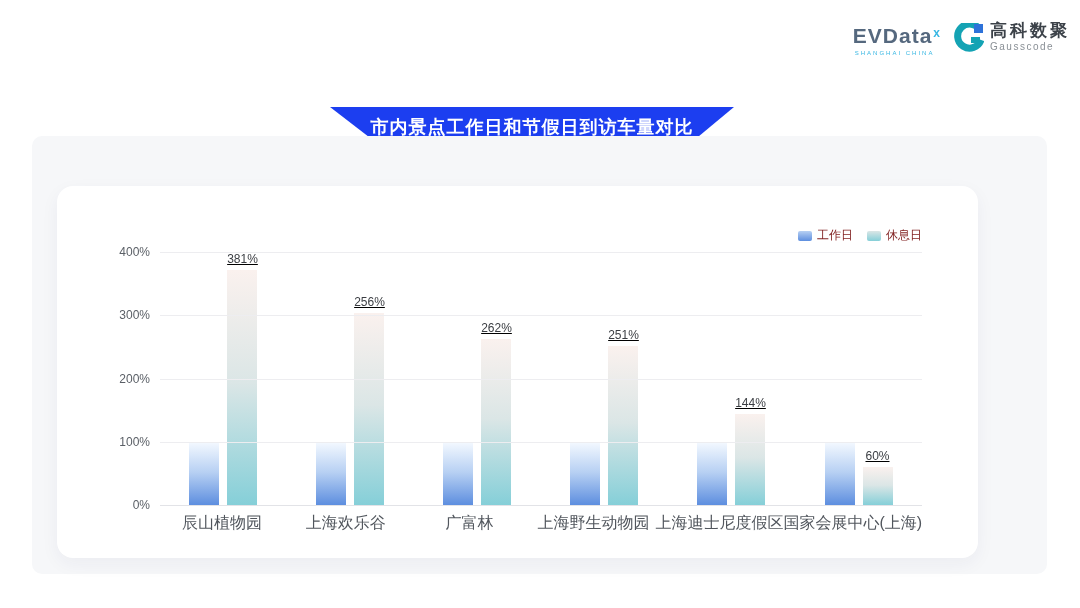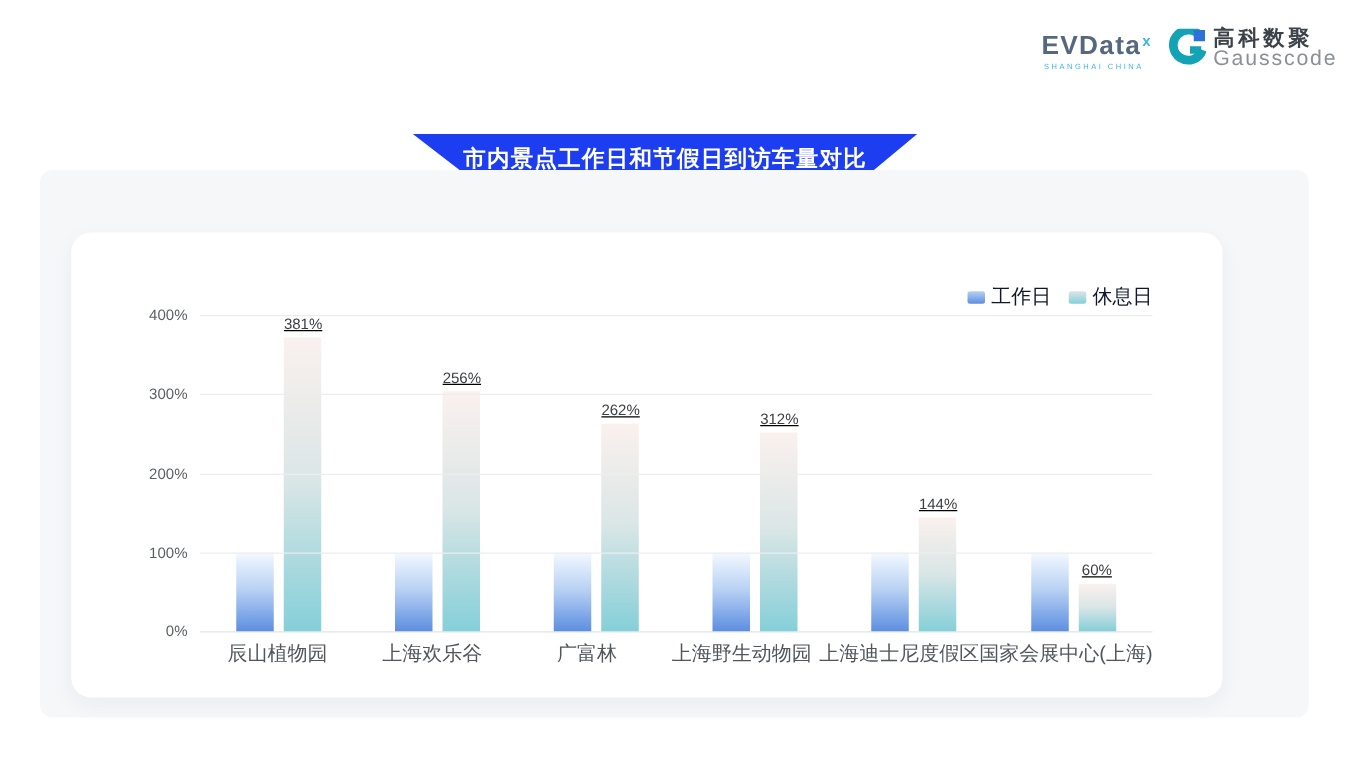--- a/index.html
+++ b/index.html
@@ -10,40 +10,40 @@
   
   .logos { position:absolute; top:22px; right:10px; display:flex; align-items:flex-start; gap:14px;margin-left:16px; }
   .evdata { display:flex; flex-direction:column; align-items:flex-start; padding-top:4px; }
   .evdata-main { font-size:21px; font-weight:bold; letter-spacing:1px; color:#55687e; line-height:20px; }
   .evdata-sup { font-size:12px; font-weight:bold; color:#38b7e3; vertical-align:super; margin-left:1px; }
   .evdata-sub { font-size:6px; letter-spacing:2px; color:#38b7e3; margin-top:3px; padding-left:2px; }
   .gausscode { display:flex; align-items:center; gap:6px; }
   .g-icon { width:30px; height:30px; position:relative; flex:0 0 auto; }
   .gauss-text { display:flex; flex-direction:column; }
   .gauss-cn { font-size:17px; font-weight:bold; color:#3c4249; letter-spacing:3px; line-height:18px; }
-  .gauss-en { font-size:17px; color:#8a9096; letter-spacing:1.5px; line-height:13px; }
+  .gauss-en { font-size:10px; color:#8a9096; letter-spacing:1.5px; line-height:13px; }
 
   
   .banner { position:absolute; left:330px; top:107px; width:404px; height:42px;
     background:#1c3ef0;
     clip-path:polygon(0 0, 100% 0, 87.5% 100%, 13.5% 100%);
     display:flex; align-items:center; justify-content:center; }
   .banner-text { color:#ffffff; font-size:18px; font-weight:bold; letter-spacing:1px; padding-bottom:2px; }
 
   
   .outer-panel { position:absolute; left:32px; top:136px; width:1015px; height:438px;
     background:#f6f7f9; border-radius:10px; }
   .card { position:absolute; left:57px; top:186px; width:921px; height:372px;
     background:#ffffff; border-radius:16px; box-shadow:0 6px 18px rgba(30,40,90,0.05); }
 
   
   .legend { position:absolute; top:41px; right:56px; display:flex; gap:14px; align-items:center; }
   .legend-item { display:flex; align-items:center; gap:5px; cursor:pointer; }
   .legend-swatch { width:14px; height:10px; border-radius:2px; }
-  .legend-label { font-size:16px; color:#0f172a; }
+  .legend-label { font-size:12px; color:#7f1d1d; }
 
   .plot { position:absolute; left:103px; top:66px; width:762px; height:253px; }
   .gridline { position:absolute; left:0; width:100%; height:1px; background:#ededf0; }
   .axis-line { position:absolute; left:0; bottom:-1px; width:100%; height:1px; background:#e2e3e7; }
   .ytick { position:absolute; right:calc(100% + 10px); width:44px; text-align:right;
     font-size:12px; color:#5a5f66; transform:translateY(-50%); white-space:nowrap; }
 
   .groups { position:absolute; left:0; top:0; width:100%; height:100%; display:flex; }
   .group { flex:1 1 0; display:flex; align-items:flex-end; justify-content:center; gap:8px; height:100%; }
   .bar-col { display:flex; flex-direction:column; align-items:center; justify-content:flex-end; height:100%;text-decoration:underline; }
@@ -125,21 +125,21 @@
             <div class="bar-col">
               <div class="bar-value">262%</div>
               <div class="bar" style="height: 165.715px; background: linear-gradient(rgb(250, 241, 238) 0%, rgb(219, 230, 230) 48%, rgb(133, 207, 216) 100%);"></div>
             </div>
           </div>
           <div class="group">
             <div class="bar-col">
               <div class="bar" style="height: 63.25px; background: linear-gradient(rgb(244, 249, 255) 0%, rgb(183, 208, 243) 48%, rgb(93, 142, 223) 100%);"></div>
             </div>
             <div class="bar-col">
-              <div class="bar-value">312%</div>
+              <div class="bar-value">251%</div>
               <div class="bar" style="height: 158.757px; background: linear-gradient(rgb(250, 241, 238) 0%, rgb(219, 230, 230) 48%, rgb(133, 207, 216) 100%);"></div>
             </div>
           </div>
           <div class="group">
             <div class="bar-col">
               <div class="bar" style="height: 63.25px; background: linear-gradient(rgb(244, 249, 255) 0%, rgb(183, 208, 243) 48%, rgb(93, 142, 223) 100%);"></div>
             </div>
             <div class="bar-col">
               <div class="bar-value">144%</div>
               <div class="bar" style="height: 91.08px; background: linear-gradient(rgb(250, 241, 238) 0%, rgb(219, 230, 230) 48%, rgb(133, 207, 216) 100%);"></div>

